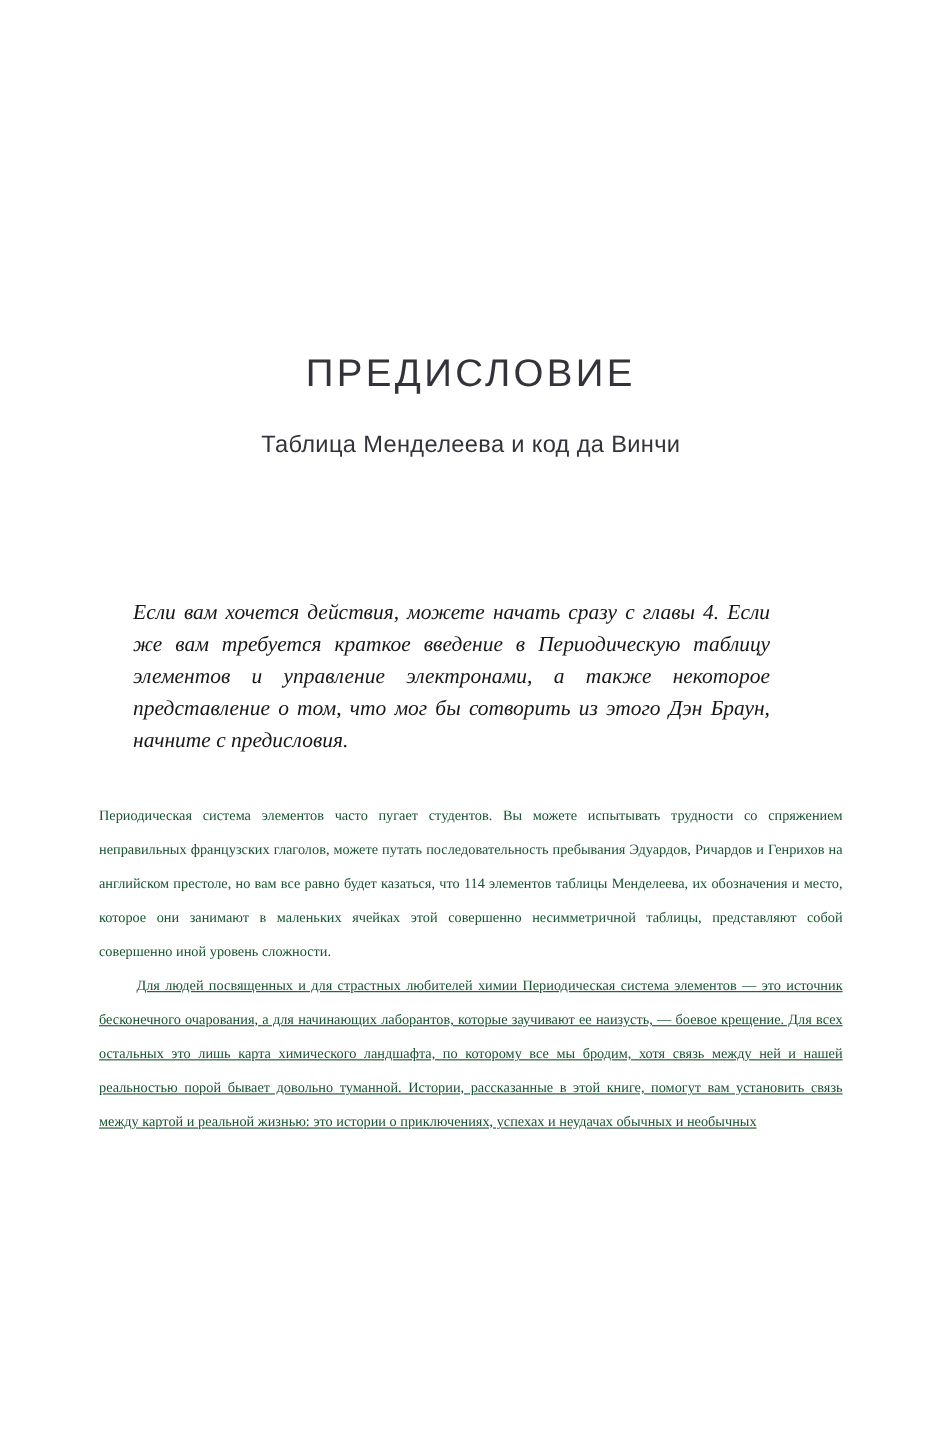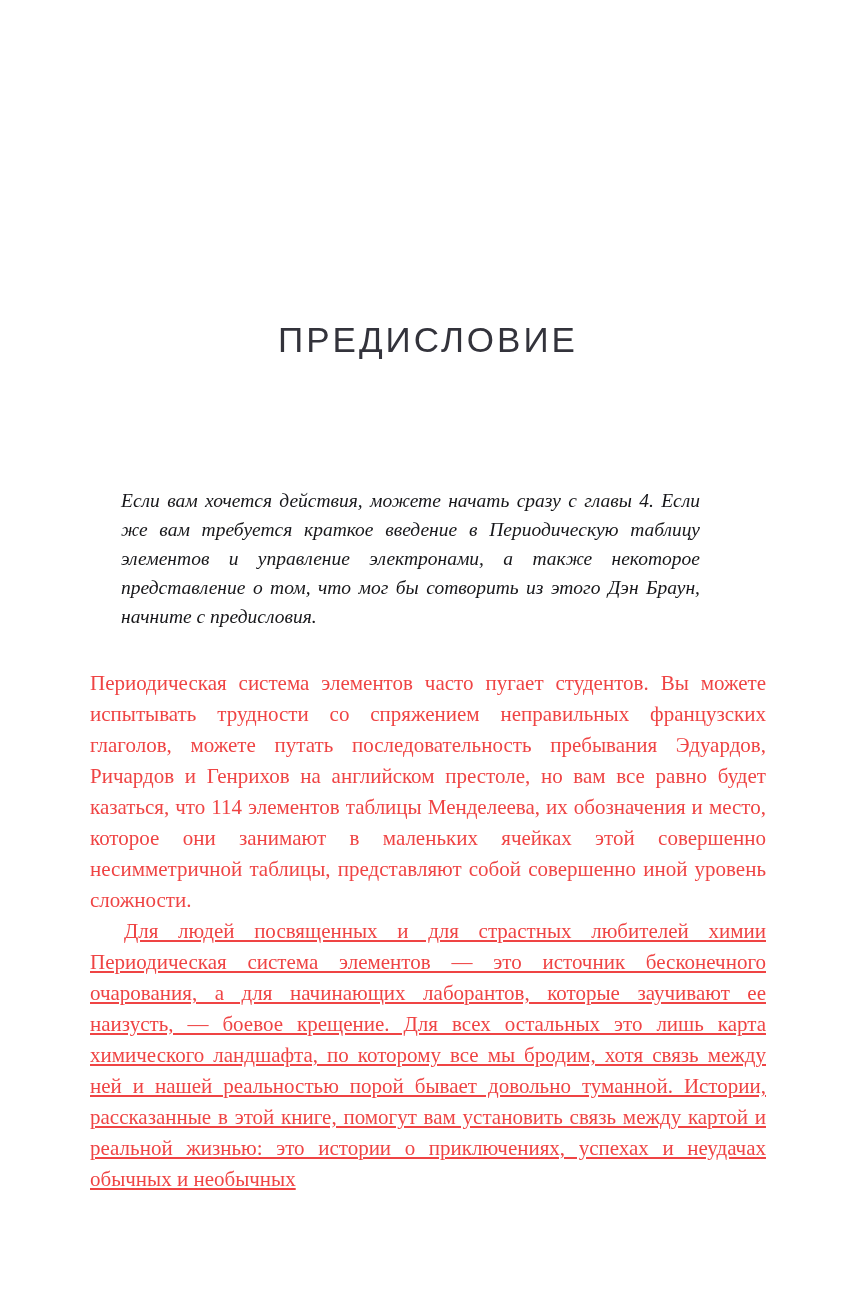--- a/index.html
+++ b/index.html
@@ -46,38 +46,39 @@
     font-family: "Liberation Serif", "DejaVu Serif", serif;
     font-style: italic;
     font-size: 19.5px;
     line-height: 29px;
     color: #17171a;
     text-align: justify;
   }
   .body-text p {
     margin: 0;
     font-family: "Liberation Serif", "DejaVu Serif", serif;
-    font-size: 21px;
+    font-size: 13px;
     line-height: 31px;
-    color: #ef4444;
+    color: #14532d;
     text-align: justify;
   }
   .body-text p + p {
     text-indent: 34px;
     text-decoration: underline;
   }
 </style>
 </head>
 <body>
 
 <div class="page">
   <div class="content">
 
     <h1 class="chapter-title">ПРЕДИСЛОВИЕ</h1>
 
+    <h2 class="chapter-subtitle">Таблица Менделеева и код да Винчи</h2>
 
     <div class="epigraph">Если вам хочется действия, можете начать сразу с главы 4. Если же вам требуется краткое введение в Периодическую таблицу элементов и управление электронами, а также некоторое представление о том, что мог бы сотворить из этого Дэн Браун, начните с предисловия.</div>
 
     <div class="body-text">
       <p>Периодическая система элементов часто пугает студентов. Вы можете испытывать трудности со спряжением неправильных французских глаголов, можете путать последовательность пребывания Эдуардов, Ричардов и Генрихов на английском престоле, но вам все равно будет казаться, что 114 элементов таблицы Менделеева, их обозначения и место, которое они занимают в маленьких ячейках этой совершенно несимметричной таблицы, представляют собой совершенно иной уровень сложности.</p>
       <p>Для людей посвященных и для страстных любителей химии Периодическая система элементов — это источник бесконечного очарования, а для начинающих лаборантов, которые заучивают ее наизусть, — боевое крещение. Для всех остальных это лишь карта химического ландшафта, по которому все мы бродим, хотя связь между ней и нашей реальностью порой бывает довольно туманной. Истории, рассказанные в этой книге, помогут вам установить связь между картой и реальной жизнью: это истории о приключениях, успехах и неудачах обычных и необычных</p>
     </div>
 
   </div>
 </div>

